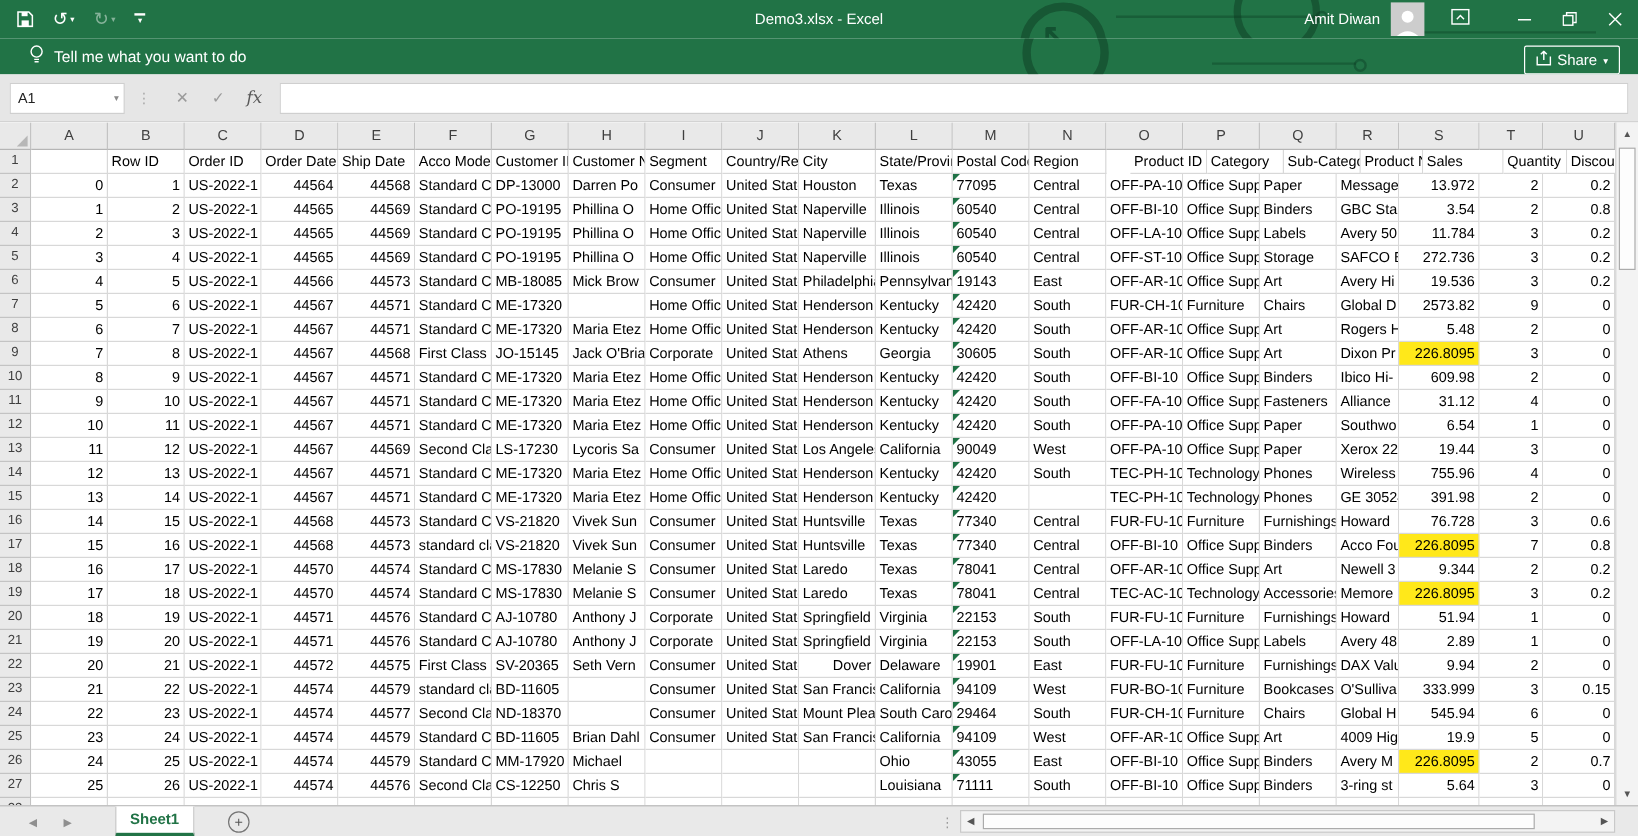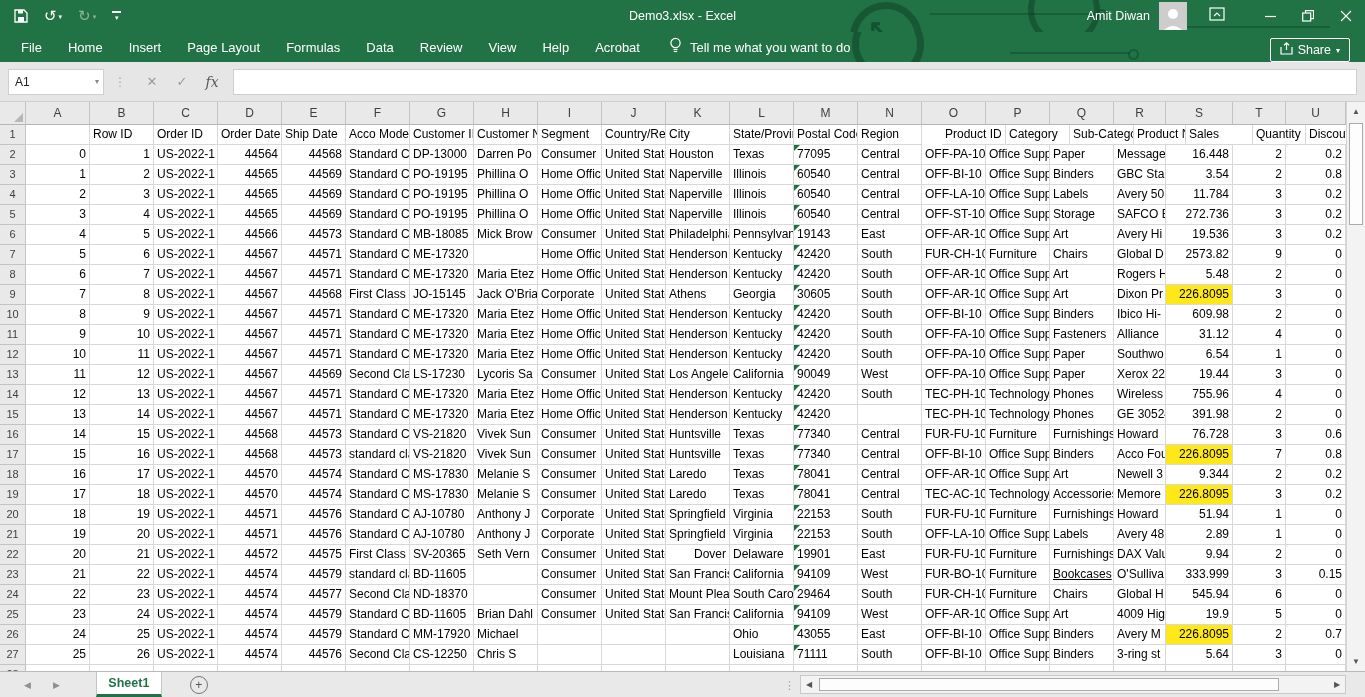--- a/index.html
+++ b/index.html
@@ -155,32 +155,20 @@
             <path d="M1 1l10 10M11 1L1 11" stroke="#fff" stroke-width="1.2"></path>
           </svg>
       </span>
     </div>
   </div>
 
   <div class="ribbon-tabs">
     <div class="decor circle" style="left:852px;top:-24px;width:58px;height:58px;border-width:7px;"></div>
     <div class="decor line" style="left:1010px;top:20px;width:120px;"></div>
     <div class="decor ring" style="left:1128px;top:17px;"></div>
-    <div id="ribbon-tab-list" style="display:flex;align-items:center;height:30px;">
-        <div class="rtab">File</div>
-        <div class="rtab">Home</div>
-        <div class="rtab">Insert</div>
-        <div class="rtab">Page Layout</div>
-        <div class="rtab">Formulas</div>
-        <div class="rtab">Data</div>
-        <div class="rtab">Review</div>
-        <div class="rtab">View</div>
-        <div class="rtab">Help</div>
-        <div class="rtab">Acrobat</div>
-      </div>
     <div class="tellme">
       <span>
         <svg width="13" height="17" viewBox="0 0 13 17">
             <circle cx="6.5" cy="6" r="4.6" fill="none" stroke="#fff" stroke-width="1.2"></circle>
             <line x1="4.5" y1="12.5" x2="8.5" y2="12.5" stroke="#fff" stroke-width="1.2"></line>
             <line x1="4.8" y1="14.5" x2="8.2" y2="14.5" stroke="#fff" stroke-width="1.2"></line>
           </svg>
       </span>
       <span>Tell me what you want to do</span>
     </div>
@@ -272,21 +260,21 @@
         <div class="cell" style="width: 64px; text-align: left;">Consumer</div>
         <div class="cell" style="width: 64px; text-align: left;">United States</div>
         <div class="cell" style="width: 64px; text-align: left;">Houston</div>
         <div class="cell" style="width: 64px; text-align: left;">Texas</div>
         <div class="cell" style="width: 64px; text-align: left;"><span class="flag"></span>77095</div>
         <div class="cell" style="width: 64px; text-align: left;">Central</div>
         <div class="cell" style="width: 64px; text-align: left;">OFF-PA-10</div>
         <div class="cell" style="width: 64px; text-align: left;">Office Supplies</div>
         <div class="cell" style="width: 64px; text-align: left;">Paper</div>
         <div class="cell" style="width: 52px; text-align: left;">Message</div>
-        <div class="cell" style="width: 67px; text-align: right;">16.448</div>
+        <div class="cell" style="width: 67px; text-align: right;">13.972</div>
         <div class="cell" style="width: 53px; text-align: right;">2</div>
         <div class="cell" style="width: 60px; text-align: right;">0.2</div>
       </div>
       <div class="grid-row">
         <div class="row-num">3</div>
         <div class="cell" style="width: 64px; text-align: right;">1</div>
         <div class="cell" style="width: 64px; text-align: right;">2</div>
         <div class="cell" style="width: 64px; text-align: left;">US-2022-1</div>
         <div class="cell" style="width: 64px; text-align: right;">44565</div>
         <div class="cell" style="width: 64px; text-align: right;">44569</div>
@@ -774,21 +762,21 @@
         <div class="cell" style="width: 64px; text-align: left;">BD-11605</div>
         <div class="cell" style="width: 64px; text-align: left;"></div>
         <div class="cell" style="width: 64px; text-align: left;">Consumer</div>
         <div class="cell" style="width: 64px; text-align: left;">United States</div>
         <div class="cell" style="width: 64px; text-align: left;">San Francisco</div>
         <div class="cell" style="width: 64px; text-align: left;">California</div>
         <div class="cell" style="width: 64px; text-align: left;"><span class="flag"></span>94109</div>
         <div class="cell" style="width: 64px; text-align: left;">West</div>
         <div class="cell" style="width: 64px; text-align: left;">FUR-BO-10</div>
         <div class="cell" style="width: 64px; text-align: left;">Furniture</div>
-        <div class="cell" style="width: 64px; text-align: left; text-decoration: underline;">Bookcases</div>
+        <div class="cell" style="width: 64px; text-align: left;">Bookcases</div>
         <div class="cell" style="width: 52px; text-align: left;">O'Sulliva</div>
         <div class="cell" style="width: 67px; text-align: right;">333.999</div>
         <div class="cell" style="width: 53px; text-align: right;">3</div>
         <div class="cell" style="width: 60px; text-align: right;">0.15</div>
       </div>
       <div class="grid-row">
         <div class="row-num">24</div>
         <div class="cell" style="width: 64px; text-align: right;">22</div>
         <div class="cell" style="width: 64px; text-align: right;">23</div>
         <div class="cell" style="width: 64px; text-align: left;">US-2022-1</div>

